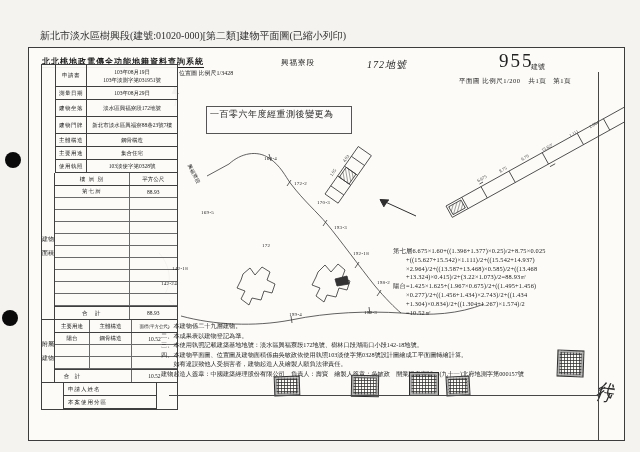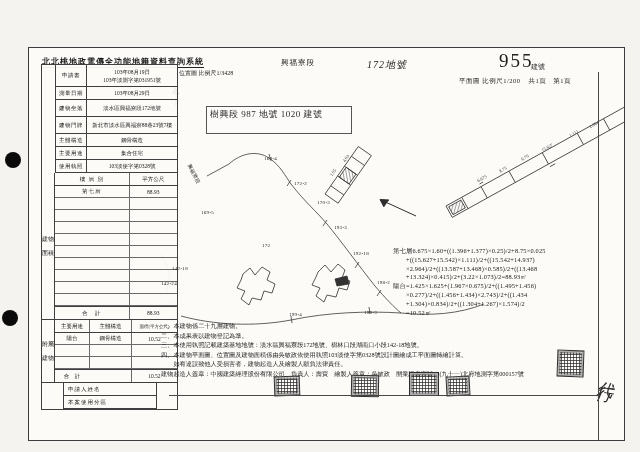--- a/index.html
+++ b/index.html
@@ -73,20 +73,21 @@
   .map-label { position:absolute; font-size:5px; color:#1e1e1e; letter-spacing:0.3px; white-space:nowrap; }
   .rot60 { transform:rotate(62deg); transform-origin:left top; }
   .dim-label { position:absolute; font-size:4.5px; color:#333; white-space:nowrap; transform:rotate(-29deg); }
   .dim-steep { transform:rotate(-55deg); }
 </style>
 </head>
 <body>
 
 <div class="page">
 
+  <div class="doc-subtitle">新北市淡水區樹興段(建號:01020-000)[第二類]建物平面圖(已縮小列印)</div>
 
   <div class="punch-hole hole1"></div>
   <div class="punch-hole hole2"></div>
 
   <div class="doc-box">
 
     <svg class="map-svg" width="596" height="392" viewBox="0 0 596 392">
       <defs>
         <pattern id="hatch" width="3" height="3" patternUnits="userSpaceOnUse" patternTransform="rotate(45)">
           <line x1="0" y1="0" x2="0" y2="3" stroke="#444" stroke-width="1"></line>
@@ -152,21 +153,21 @@
     <div class="loc-scale">位置圖 比例尺1/3428</div>
     <div class="section-label">興福寮段</div>
     <div class="parcel-label-top">172地號</div>
     <div class="bno-num">955</div>
     <div class="bno-suffix">建號</div>
     <div class="plan-scale-row">
       <span>平面圖 比例尺1/200</span><span>共1頁　第1頁</span>
     </div>
 
     <div class="callout">
-      <div>樹興段 987 地號 1020 建號</div>
+      <div>一百零六年度經重測後變更為</div>
     </div>
 
     <div class="survey-table">
       <div class="frow" style="height:22px">
         <div class="flabel">申請書</div>
         <div class="fvalue">
           <div>103年08月19日</div>
           <div>103年淡測字第031951號</div>
         </div>
       </div>

